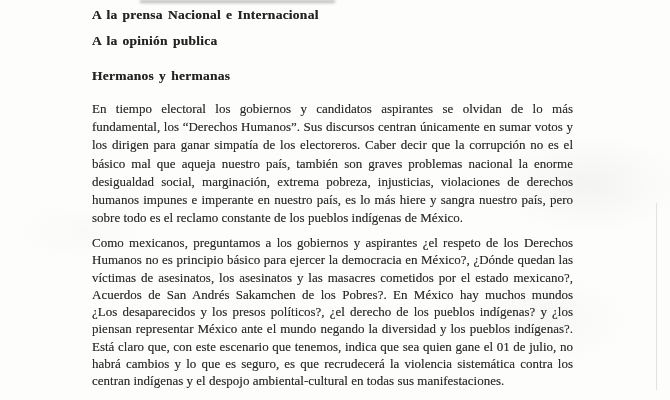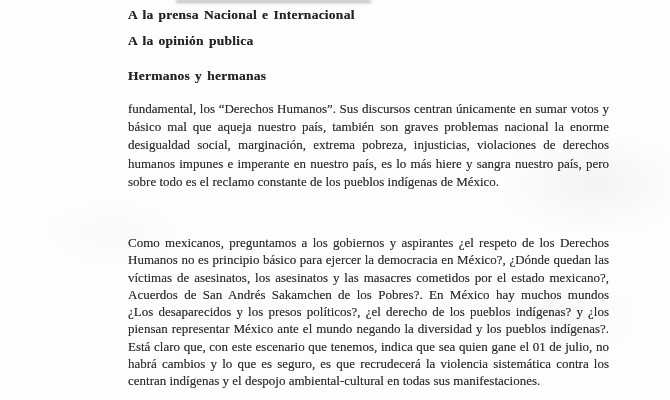--- a/index.html
+++ b/index.html
@@ -15,21 +15,20 @@
       font-family: "Liberation Serif", serif;
     }
     .page {
       position: absolute;
       inset: 0;
       background:
         radial-gradient(ellipse 130px 70px at 88% 46%, rgba(205,205,200,0.20), transparent 70%),
         radial-gradient(ellipse 110px 60px at 82% 80%, rgba(210,210,205,0.14), transparent 70%),
         radial-gradient(ellipse 90px 40px at 12% 58%, rgba(215,215,210,0.10), transparent 70%),
         #fdfdfc;
-      margin-left: 36px;
     }
     .smudge-top {
       position: absolute;
       left: 140px;
       top: 0;
       width: 195px;
       height: 3px;
       background: rgba(105,105,105,0.45);
       filter: blur(1.6px);
     }
@@ -80,21 +79,23 @@
 <div class="page">
   <div class="smudge-top"></div>
 
   <div class="heading" id="heading-1">A la prensa Nacional e Internacional</div>
 
   <div class="heading" id="heading-2">A la opinión publica</div>
 
   <div class="heading" id="heading-3">Hermanos y hermanas</div>
 
   <div class="para" id="para-1">
+      <div class="line">En tiempo electoral los gobiernos y candidatos aspirantes se olvidan de lo más</div>
       <div class="line">fundamental, los “Derechos Humanos”. Sus discursos centran únicamente en sumar votos y</div>
+      <div class="line">los dirigen para ganar simpatía de los electoreros. Caber decir que la corrupción no es el</div>
       <div class="line">básico mal que aqueja nuestro país, también son graves problemas nacional la enorme</div>
       <div class="line">desigualdad social, marginación, extrema pobreza, injusticias, violaciones de derechos</div>
       <div class="line">humanos impunes e imperante en nuestro país, es lo más hiere y sangra nuestro país, pero</div>
       <div class="line last">sobre todo es el reclamo constante de los pueblos indígenas de México.</div>
     </div>
 
   <div class="para" id="para-2">
       <div class="line">Como mexicanos, preguntamos a los gobiernos y aspirantes ¿el respeto de los Derechos</div>
       <div class="line">Humanos no es principio básico para ejercer la democracia en México?, ¿Dónde quedan las</div>
       <div class="line">víctimas de asesinatos, los asesinatos y las masacres cometidos por el estado mexicano?,</div>

